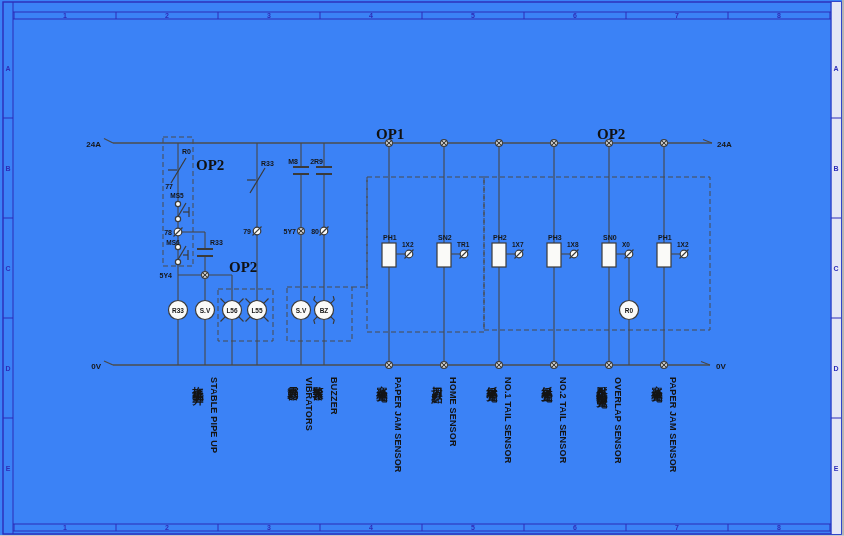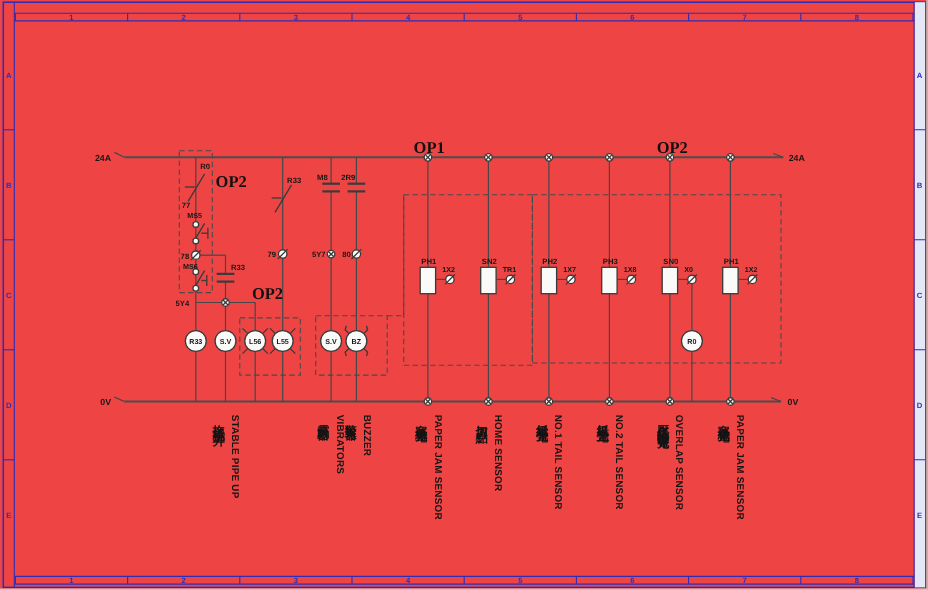--- a/index.html
+++ b/index.html
@@ -1,16 +1,16 @@
 <!DOCTYPE html>
 <html><head>
 <meta charset="utf-8">
 <style>
   html,body{margin:0;padding:0;background:#ffffff;}
-  .page{position:relative;width:844px;height:536px;background:#ef4444;overflow:hidden;
+  .page{position:relative;width:844px;height:536px;background:#3b82f6;overflow:hidden;
         font-family:"Liberation Sans",sans-serif;}
   svg{position:absolute;left:0;top:0;}
   .w   {stroke:#474747;stroke-width:1.1;fill:none;}
   .rail{stroke:#4d4d4d;stroke-width:1.7;fill:none;}
   .sym {stroke:#3a3a3a;stroke-width:1.2;fill:none;}
   .bar {stroke:#3a3a3a;stroke-width:2;fill:none;}
   .dash{stroke:#4a4a4a;stroke-width:1;fill:none;stroke-dasharray:5 3;}
   .bord{stroke:#2d2db8;stroke-width:1.4;fill:none;}
   .bthin{stroke:#2d2db8;stroke-width:1;fill:none;}
   .t6{font:bold 7px "Liberation Sans",sans-serif;fill:#2d2db8;}

